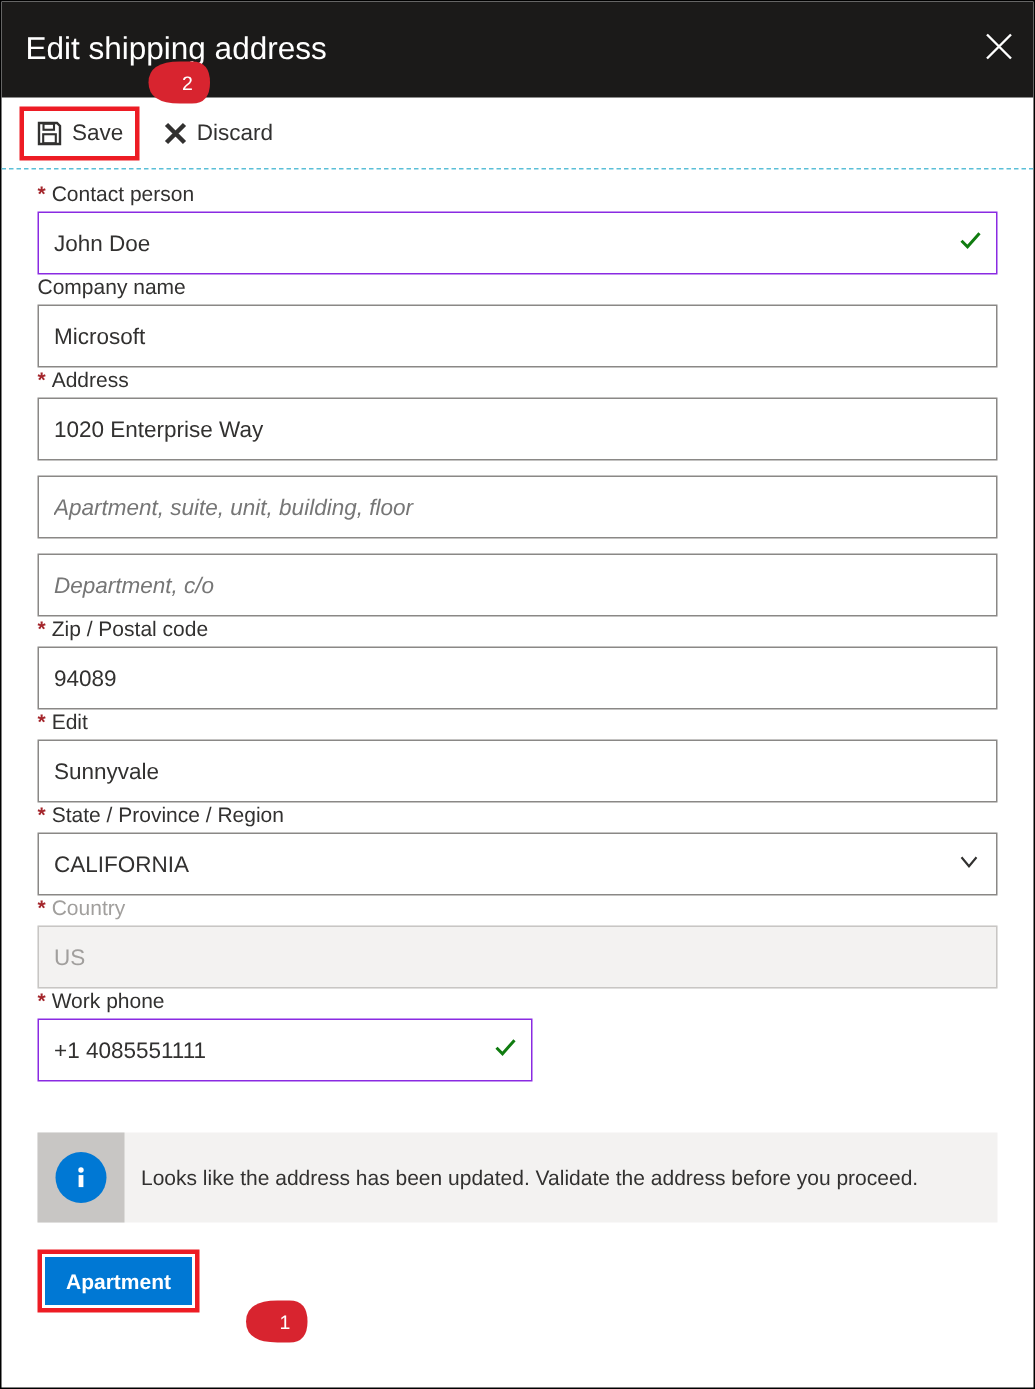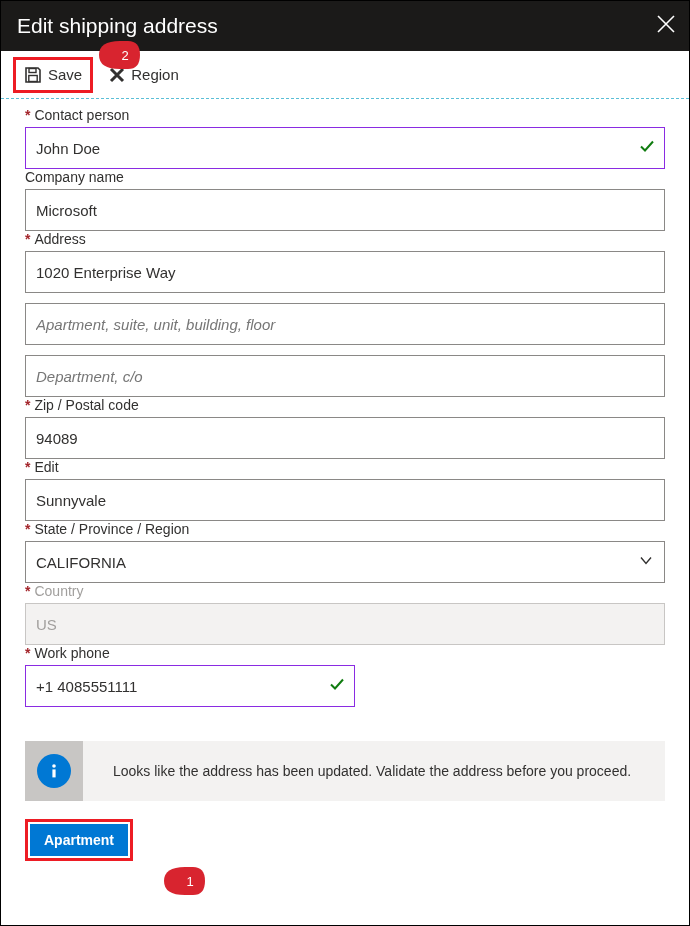--- a/index.html
+++ b/index.html
@@ -10,21 +10,21 @@
     color: #323130;
     background: #fff;
     width: 690px;
     height: 926px;
     border: 1px solid #000;
     position: relative;
   }
   .header {
     background: #1b1a19;
     color: #fff;
-    height: 50px;
+    height: 64px;
     display: flex;
     align-items: center;
     justify-content: space-between;
     padding: 0 14px 0 16px;
   }
   .header-title {
     font-size: 21px;
     font-weight: 300;
   }
   .close-icon {
@@ -146,21 +146,21 @@
     width: 34px;
     height: 34px;
     border-radius: 50%;
     background: #0078d4;
     display: flex;
     align-items: center;
     justify-content: center;
   }
   .info-icon-circle svg { display: block; }
   .info-text {
-    padding: 0 30px;
+    padding: 0 11px;
     font-size: 14px;
     color: #323130;
   }
   .validate-wrap {
     margin-top: 18px;
     display: inline-block;
     border: 3px solid #ed1c24;
     padding: 2px;
   }
   .validate-btn {
@@ -209,21 +209,21 @@
         </svg>
     </span>
     <span>Save</span>
   </div>
   <div class="btn">
     <span>
       <svg width="16" height="16" viewBox="0 0 16 16">
           <path d="M2 2 L14 14 M14 2 L2 14" stroke="#323130" stroke-width="3" fill="none"></path>
         </svg>
     </span>
-    <span>Region</span>
+    <span>Discard</span>
   </div>
 </div>
 
 <div class="form">
 
   <div class="field" style="margin-top:4px">
     <div class="field-label">
       <span class="req">*</span>
       <span>Contact person</span>
     </div>

